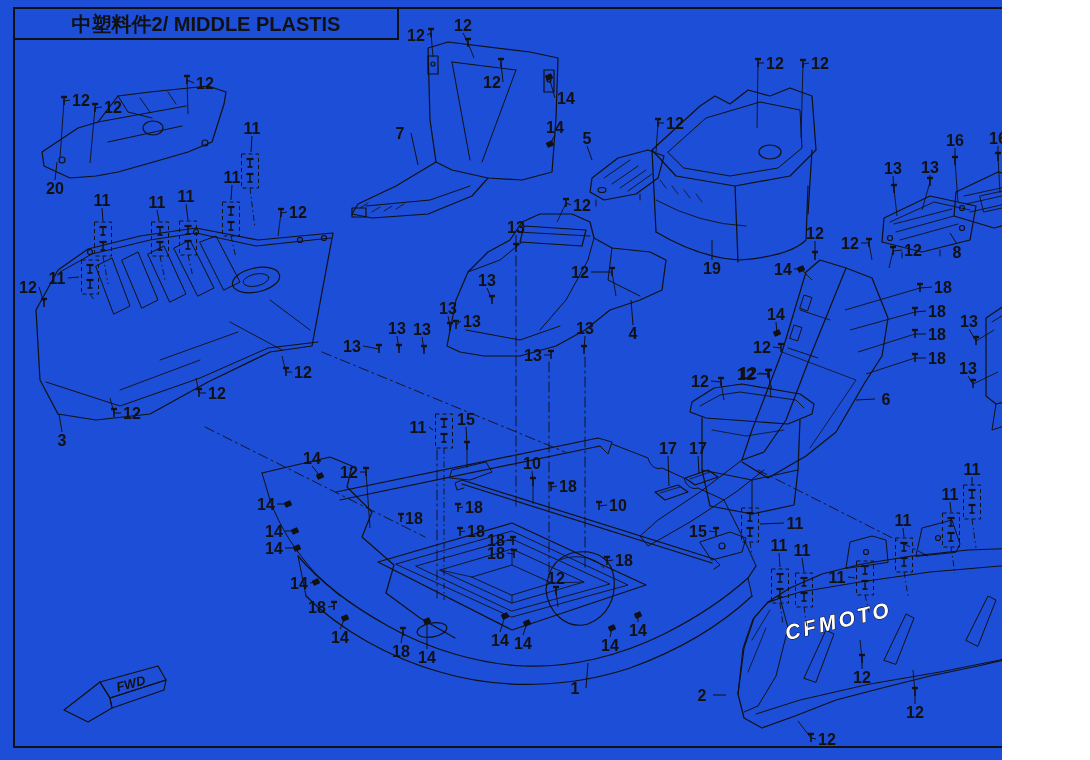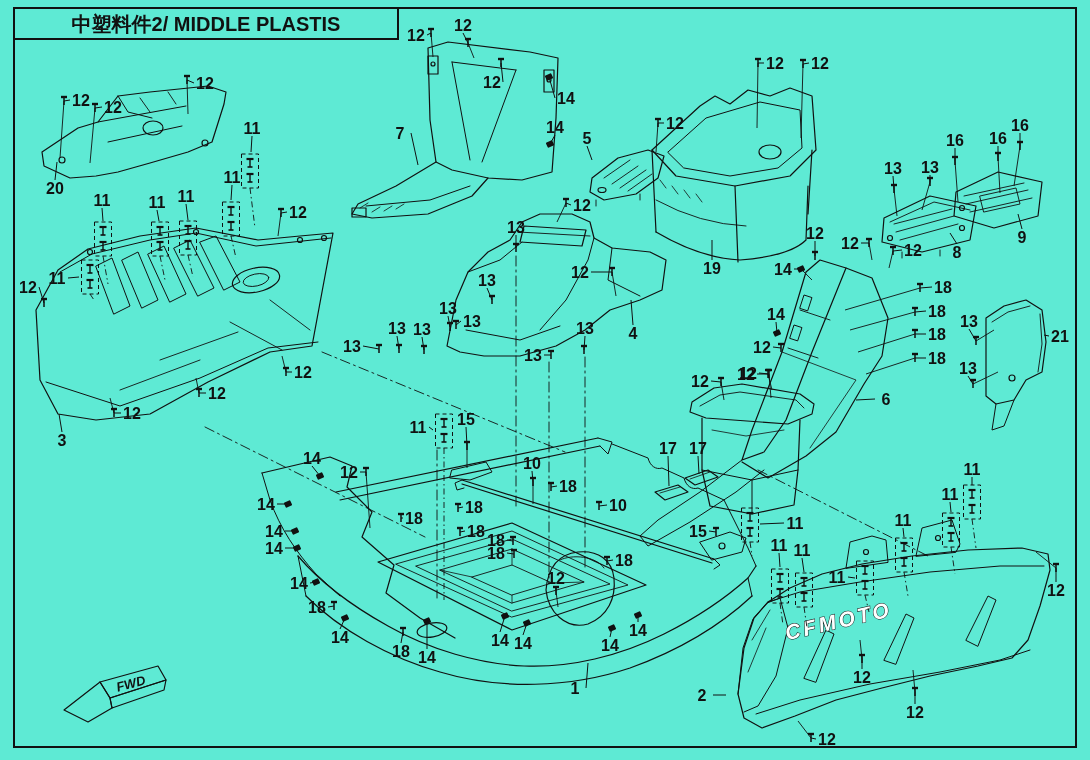--- a/index.html
+++ b/index.html
@@ -1,16 +1,16 @@
 <!DOCTYPE html>
 <html><head>
 <meta charset="utf-8">
 <style>
   html,body{margin:0;padding:0;background:#fff;}
-  .page{position:relative;width:1090px;height:760px;background:#5eead4;overflow:hidden;
+  .page{position:relative;width:1002px;height:760px;background:#1d4ed8;overflow:hidden;
         font-family:"Liberation Sans",sans-serif;}
   svg text{font-family:"Liberation Sans",sans-serif;}
   .callout{font-weight:bold;}
 </style>
 </head>
 <body>
 
 <div class="page">
 <svg id="art" width="1090" height="760" viewBox="0 0 1090 760">
 

